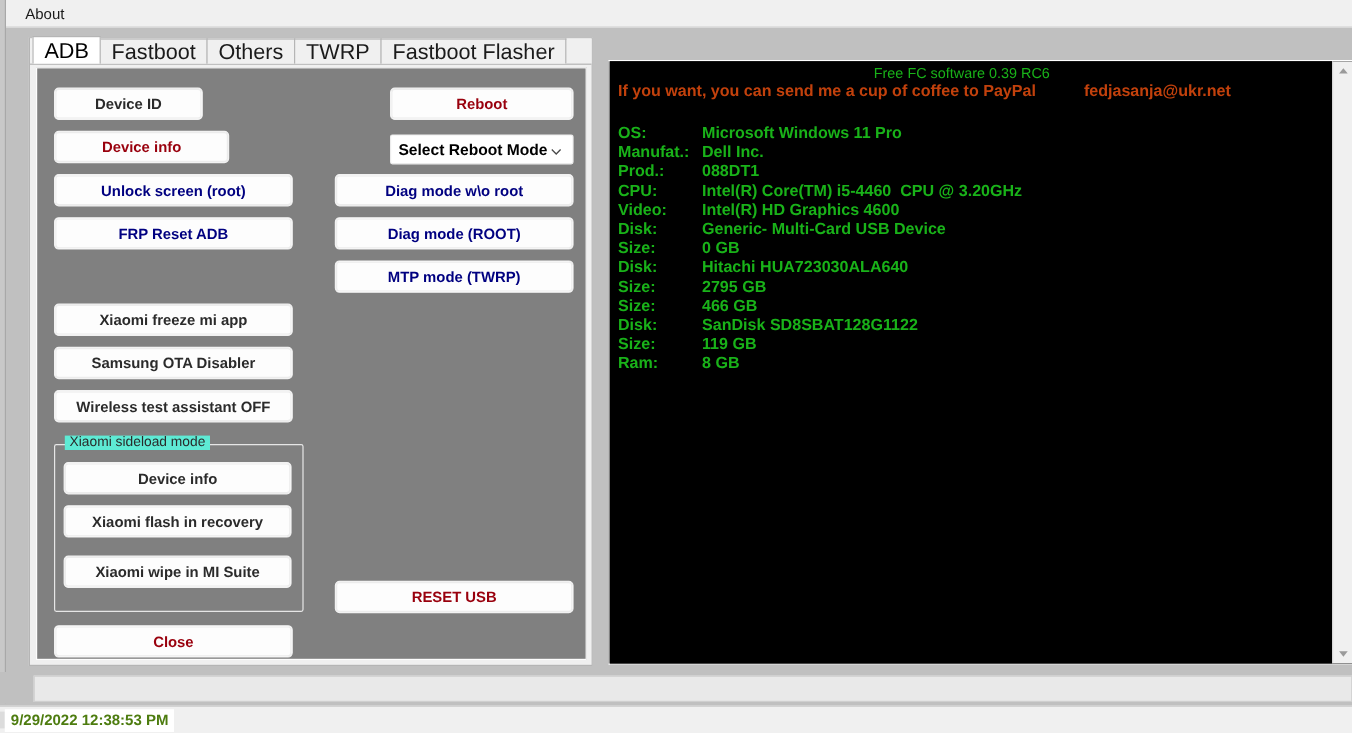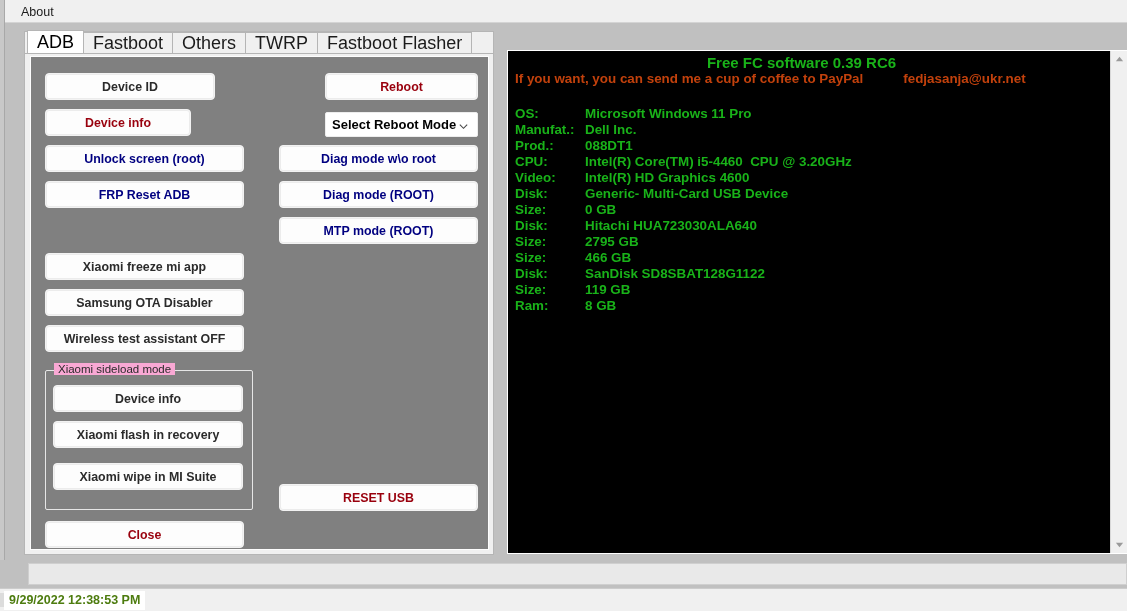--- a/index.html
+++ b/index.html
@@ -139,21 +139,21 @@
 
   
   .groupbox {
     position: absolute;
     border: 1px solid #e6e6e6;
     border-radius: 2px;
   }
   .groupbox > .gb-title {
     position: absolute;
     left: 8px; top: -8px;
-    background: #f9a8d4;
+    background: #5eead4;
     padding: 0 4px;
     font-size: 11.5px;
     font-weight: normal;
     color: #2a2a2a;
     white-space: nowrap;
   }
 
   
   .console-wrap {
     position: absolute;
@@ -168,22 +168,22 @@
     position: absolute;
     left: 0; top: 0;
     width: 603px; height: 100%;
     background: #000;
     padding: 3px 0 0 0;
     overflow: hidden;
   }
   .con-center {
     text-align: center;
     color: #19b219;
-    font-size: 15px;
-    font-weight: bold;
+    font-size: 12px;
+    font-weight: normal;
     padding-right: 16px;
   }
   .con-line {
     color: #c2410c;
     font-size: 13.4px;
     font-weight: bold;
     padding-left: 7px;
     white-space: pre;
     line-height: 16px;
   }
@@ -279,21 +279,21 @@
     <div class="tabstrip">
       <div class="tab active">ADB</div>
       <div class="tab">Fastboot</div>
       <div class="tab">Others</div>
       <div class="tab">TWRP</div>
       <div class="tab">Fastboot Flasher</div>
     </div>
 
     <div class="tabpage">
 
-      <div class="btn dark" style="left:14px; top:16px; width:170px; height:27px;">Device ID</div>
+      <div class="btn dark" style="left:14px; top:16px; width:124px; height:27px;">Device ID</div>
 
       <div class="btn red" style="left:14px; top:52px; width:146px; height:27px;">Device info</div>
 
       <div class="btn navy" style="left:14px; top:124px; width:199px; height:27px;">FRP Reset ADB</div>
 
       <div class="btn navy" style="left:14px; top:88px; width:199px; height:27px;">Unlock screen (root)</div>
 
       <div class="btn dark" style="left:14px; top:196px; width:199px; height:27px;">Xiaomi freeze mi app</div>
 
       <div class="btn dark" style="left:14px; top:232px; width:199px; height:27px;">Samsung OTA Disabler</div>
@@ -320,21 +320,21 @@
           <svg viewBox="0 0 12 12" width="11" height="11">
             <path d="M2 4.5 L6 8.5 L10 4.5" fill="none" stroke="#4a4a4a" stroke-width="1.2"></path>
           </svg>
         </span>
       </div>
 
       <div class="btn navy" style="left:248px; top:88px; width:199px; height:27px;">Diag mode w\o root</div>
 
       <div class="btn navy" style="left:248px; top:124px; width:199px; height:27px;">Diag mode (ROOT)</div>
 
-      <div class="btn navy" style="left:248px; top:160px; width:199px; height:27px;">MTP mode (ROOT)</div>
+      <div class="btn navy" style="left:248px; top:160px; width:199px; height:27px;">MTP mode (TWRP)</div>
 
       <div class="btn red" style="left:248px; top:427px; width:199px; height:27px;">RESET USB</div>
 
 
     </div>
   </div>
 
   <div class="console-wrap">
     <div class="console">
       <div class="con-center">Free FC software 0.39 RC6</div>

